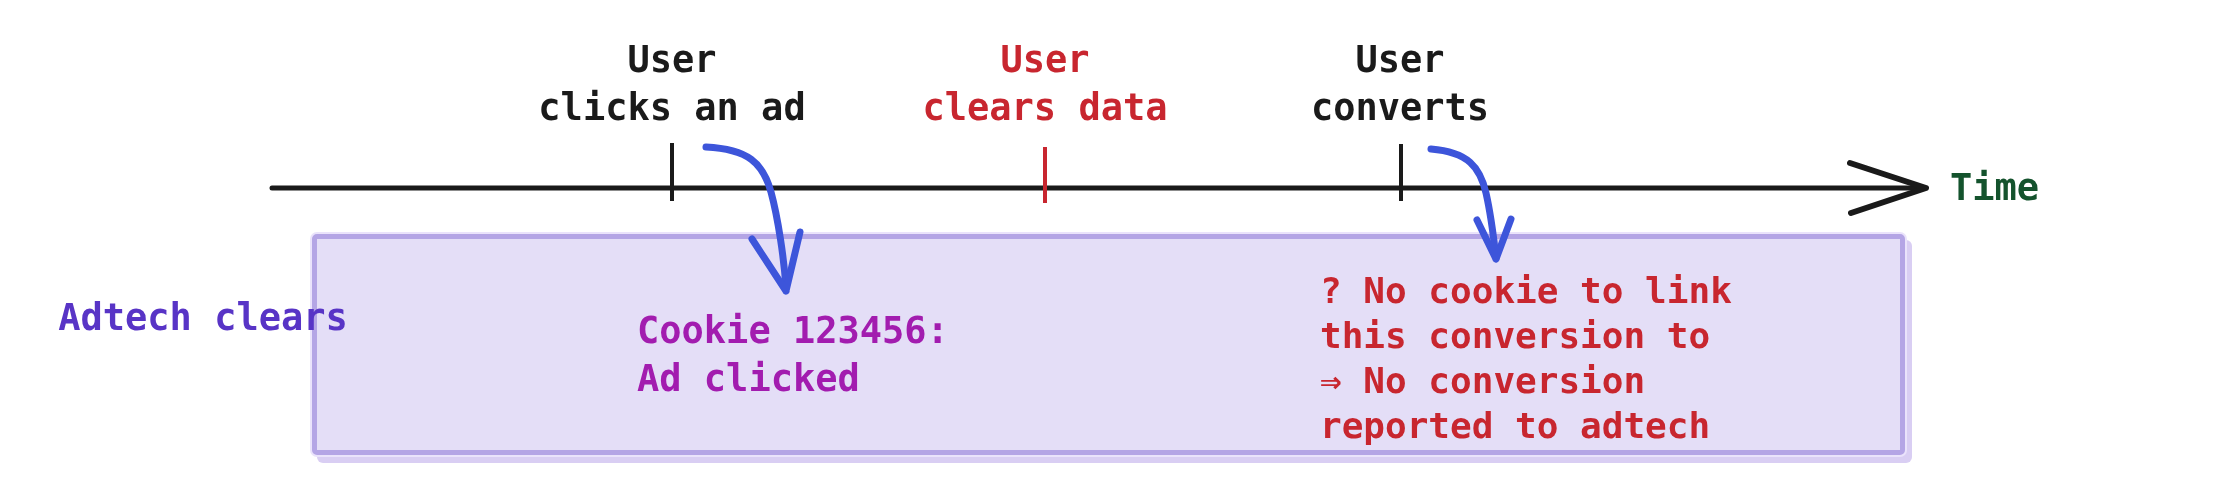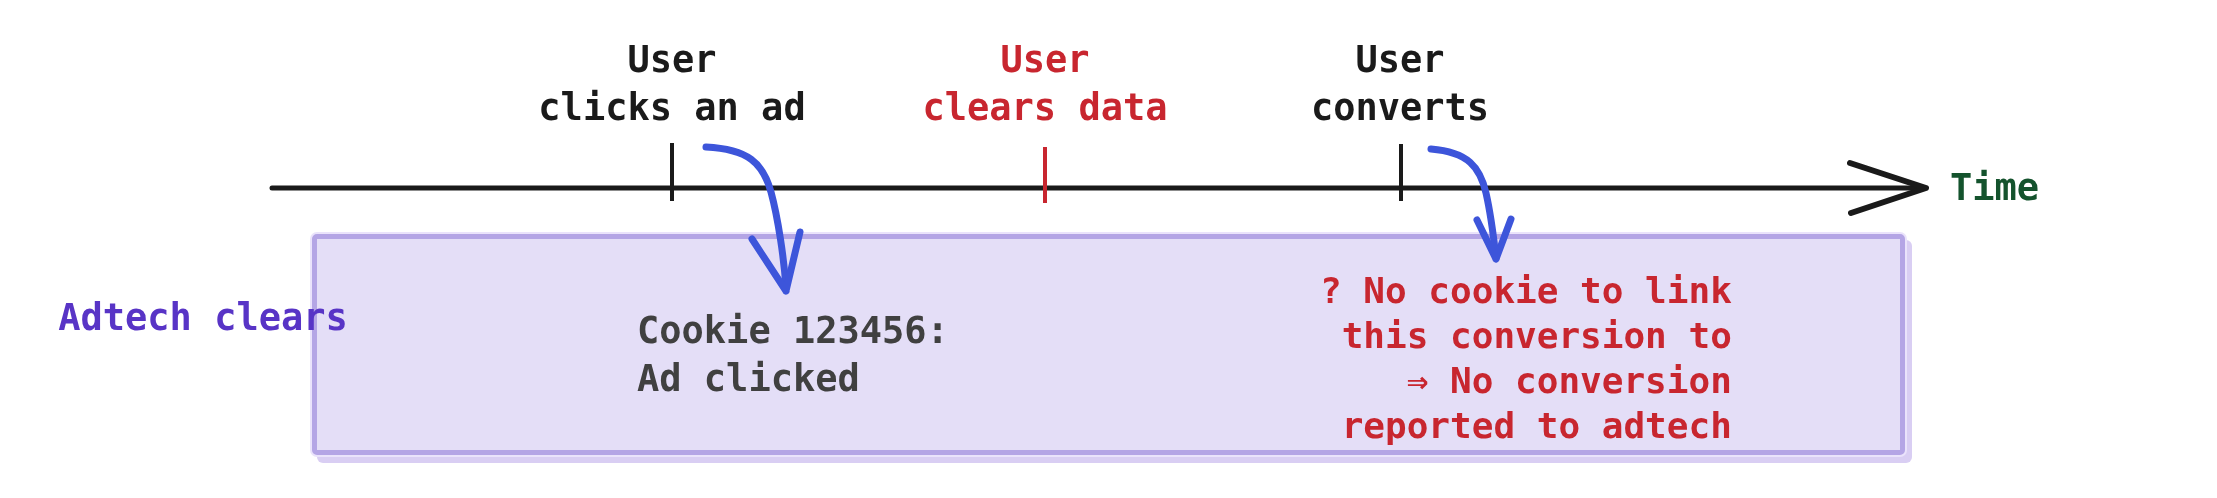--- a/index.html
+++ b/index.html
@@ -58,21 +58,21 @@
   .note-cookie {
     left: 637px; top: 307px;
     font-size: 37px;
     line-height: 48px;
     text-align: left;
   }
   .note-no-cookie {
     left: 1320px; top: 268px;
     font-size: 36px;
     line-height: 45px;
-    text-align: right;
+    text-align: left;
   }
 </style>
 </head>
 <body>
 
 <div class="canvas">
 
   <div class="lane-box"></div>
 
   <svg class="shapes-layer" width="2217" height="498" viewBox="0 0 2217 498">
@@ -97,21 +97,21 @@
   <div class="txt event-label event-clear-data" style="color: rgb(200, 38, 47);">User
 clears data</div>
 
   <div class="txt event-label event-convert" style="color: rgb(26, 26, 26);">User
 converts</div>
 
   <div class="txt time-label" style="color: #14532d;">Time</div>
 
   <div class="txt lane-label" style="color: rgb(88, 52, 198);">Adtech clears</div>
 
-  <div class="txt note-cookie" style="color: #404040;">Cookie 123456:
+  <div class="txt note-cookie" style="color: #a21caf;">Cookie 123456:
 Ad clicked</div>
 
   <div class="txt note-no-cookie" style="color: rgb(200, 38, 47);">? No cookie to link
 this conversion to
 ⇒ No conversion
 reported to adtech</div>
 
 </div>
 
 </body></html>

